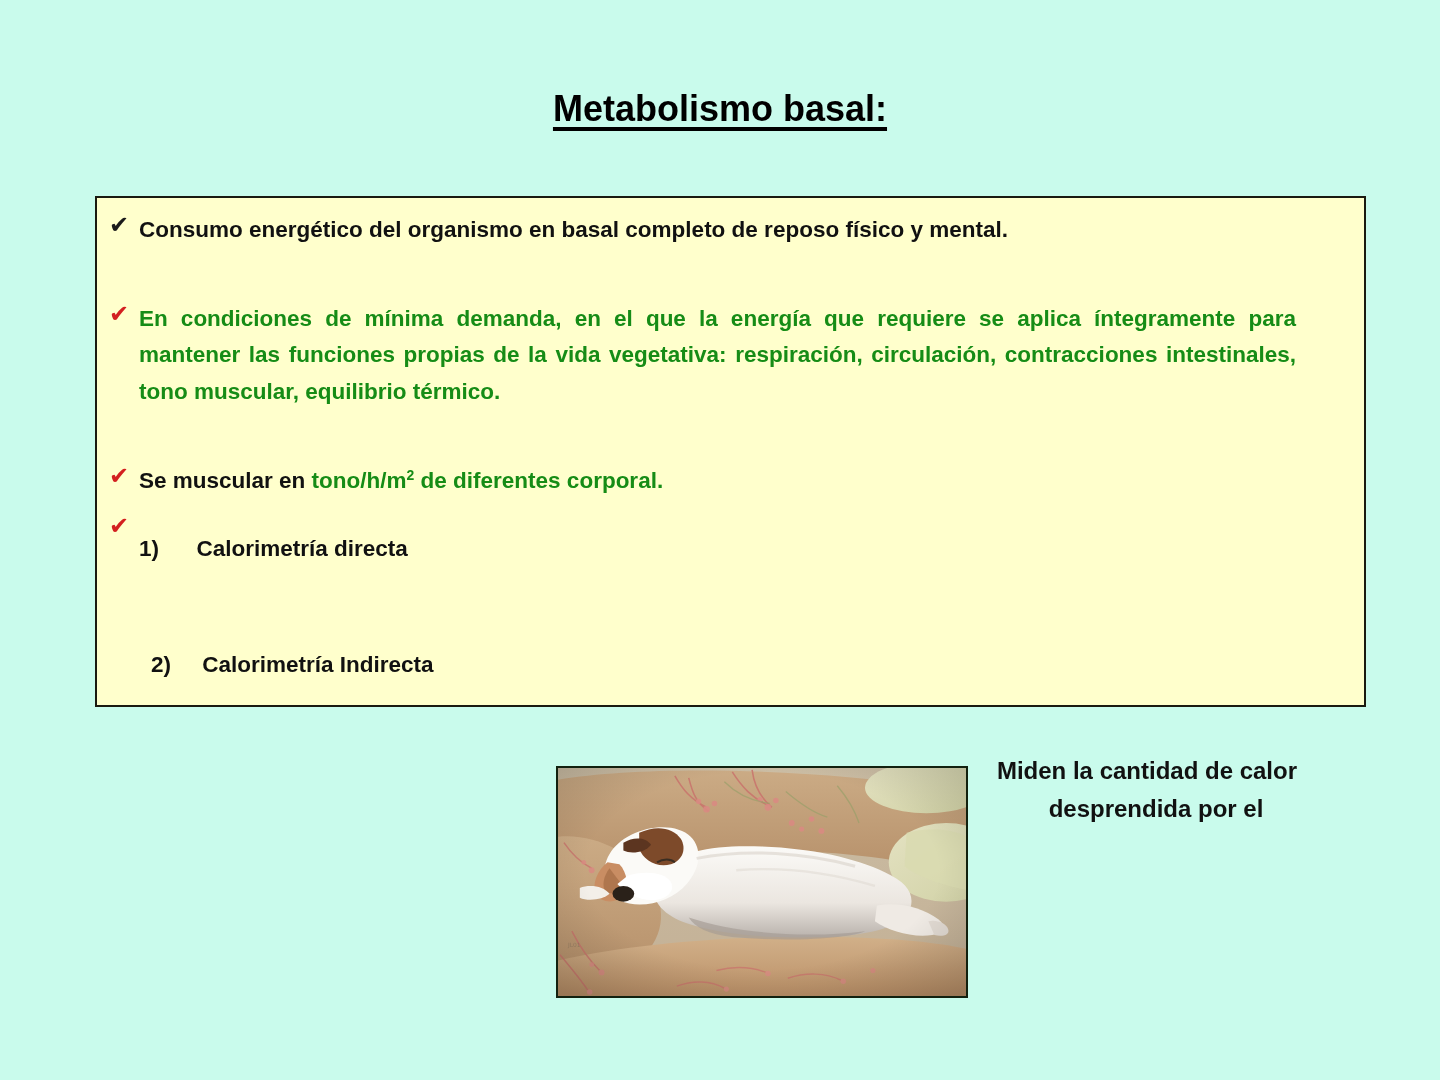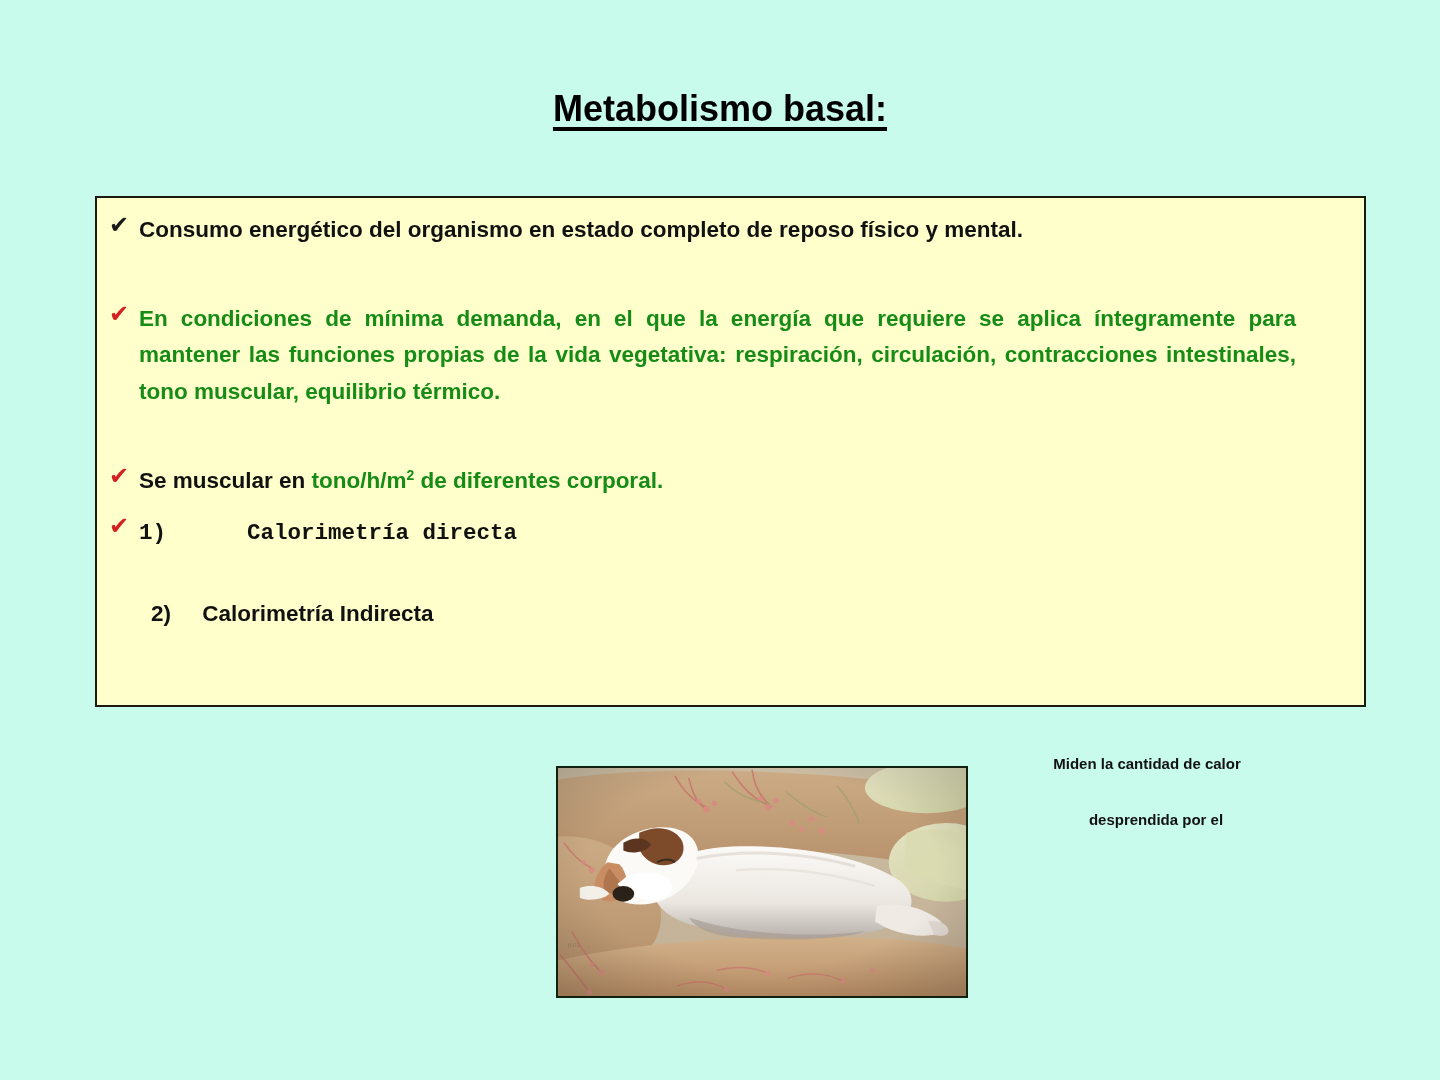--- a/index.html
+++ b/index.html
@@ -93,45 +93,45 @@
 
   sup { font-size: 0.62em; vertical-align: super; line-height: 0; }
 
   .method-line {
     position: relative;
     font-size: 22.5px;
     font-weight: bold;
     color: #111111;
     white-space: pre;
   }
-  #m1 { margin-top: 2px; font-family: Liberation Mono, monospace; }
-  #m2 { margin-top: 45px; padding-left: 12px; }
+  #m1 { margin-top: 18px; }
+  #m2 { margin-top: 80px; padding-left: 12px; }
 
   
   .arrow {
     position: absolute;
     left: 686px;
     top: 594px;
     width: 124px;
     height: 26px;
   }
 
   
   .calor-caption {
     position: absolute;
     left: 840px;
     top: 554px;
     width: 420px;
     text-align: center;
-    font-size: 15px;
+    font-size: 24px;
     font-weight: bold;
     color: #111111;
     line-height: 1.6;
   }
-  .calor-caption .l2 { display:block; padding-left: 18px; margin-top: 32px; }
+  .calor-caption .l2 { display:block; padding-left: 18px; }
   .calor-caption .l3 { display:block; padding-left: 62px; }
 
   
   .photo-frame {
     position: absolute;
     left: 556px;
     top: 766px;
     width: 412px;
     height: 232px;
     border: 2px solid #12210f;
@@ -145,21 +145,21 @@
 <body>
 
 <div class="slide-title">
   <span class="t-underline">Metabolismo basal:</span>
 </div>
 
 <div class="content-box">
 
   <div class="bullet-row" id="b1">
     <div class="check black">✔</div>
-    <div class="bullet-text justified">Consumo energético del organismo en estado completo de reposo físico y mental.</div>
+    <div class="bullet-text justified">Consumo energético del organismo en basal completo de reposo físico y mental.</div>
   </div>
 
   <div class="bullet-row" id="b2">
     <div class="check red">✔</div>
     <div class="bullet-text justified green">En condiciones de mínima demanda, en el que la energía que requiere se aplica íntegramente para mantener las funciones propias de la vida vegetativa: respiración, circulación, contracciones intestinales,  tono muscular, equilibrio térmico.</div>
   </div>
 
   <div class="bullet-row" id="b3">
     <div class="check red">✔</div>
     <div class="bullet-text"><span>Se muscular en </span><span class="green">tono/h/m</span><sup class="green">2</sup><span class="green"> de diferentes corporal.</span></div>

